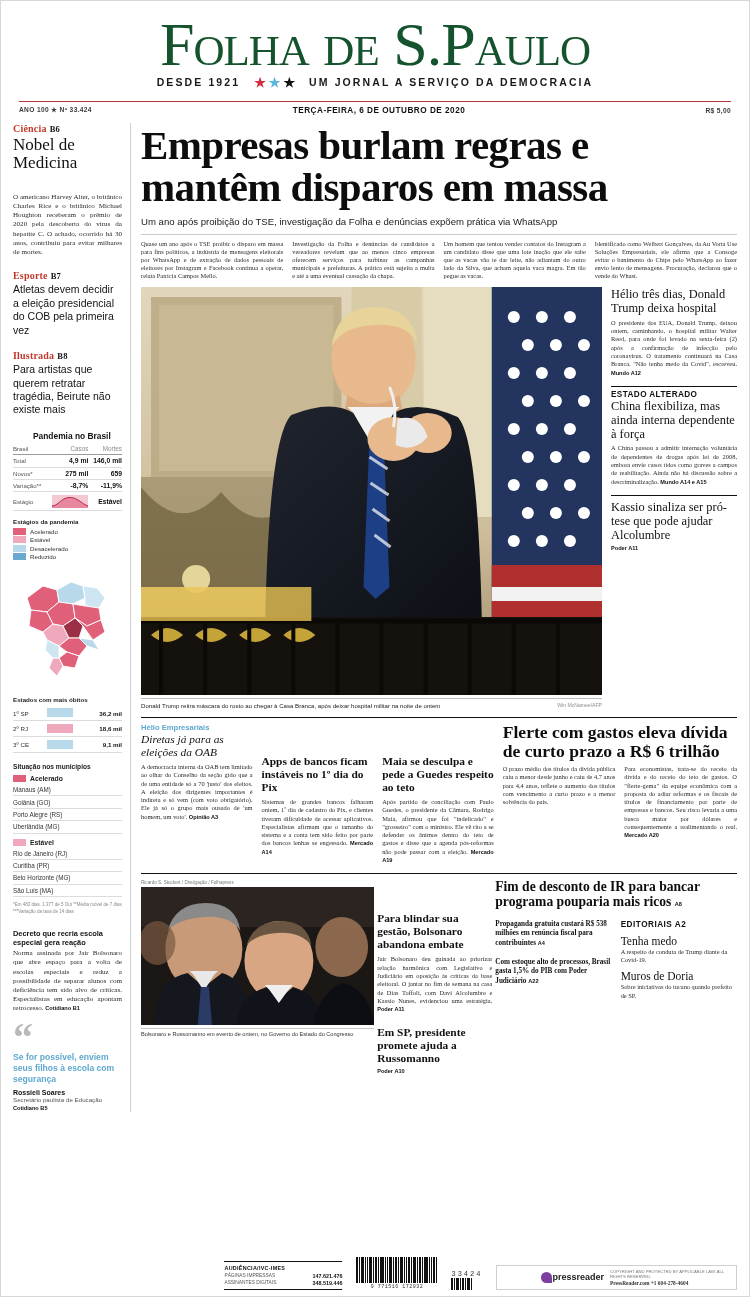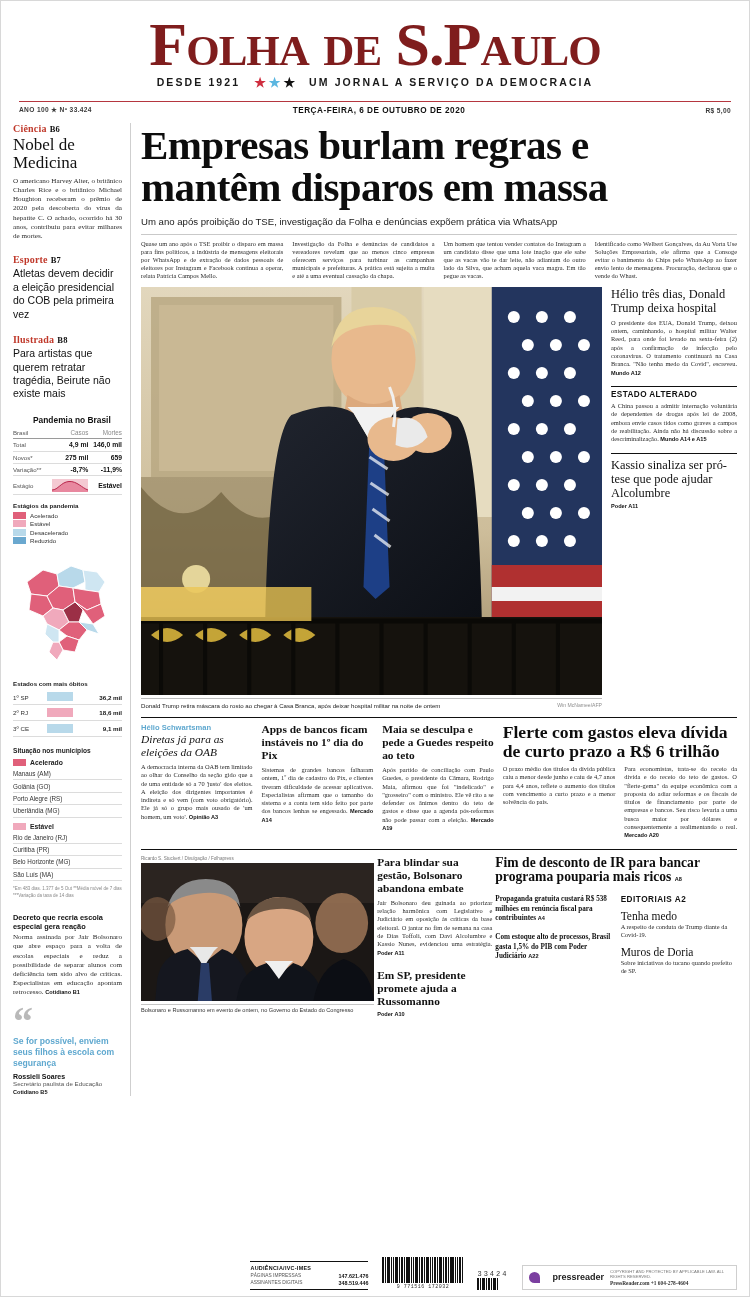--- a/index.html
+++ b/index.html
@@ -14,25 +14,25 @@
     position: relative;
     width: 750px; height: 1297px;
     background: #ffffff;
     border: 1px solid #d8d8d8;
   }
 
   
   .masthead { padding: 14px 0 0 0; text-align: center; }
   .masthead-title {
     font-family: "Liberation Serif", serif;
-    font-weight: bold;
+    font-weight: normal;
     font-size: 62px;
     line-height: 0.96;
     letter-spacing: -1px;
-    color: #7f1d1d;
+    color: #14532d;
     font-variant: small-caps;
     text-transform: none;
   }
   .masthead-sub {
     display: flex; align-items: center; justify-content: center; gap: 14px;
     font-family: "Liberation Sans", sans-serif;
     font-size: 10.5px;
     font-weight: bold;
     letter-spacing: 2.1px;
     color: #1a1a1a;
@@ -81,21 +81,21 @@
   .rail-head {
     font-family: "Liberation Serif", serif;
     font-size: 17px; line-height: 1.08; font-weight: normal;
     margin-top: 2px; color: #111;
   }
   .rail-head.sans {
     font-family: "Liberation Sans", sans-serif;
     font-size: 10.5px; line-height: 1.28; font-weight: normal;
   }
   .rail-body {
-    margin-top: 4px;
+    margin-top: 20px;
     font-size: 7.1px; line-height: 1.3; text-align: justify;
     color: #2a2a2a;
   }
   .rail-gap { height: 13px; }
 
   
   .pand-title {
     font-family: "Liberation Sans", sans-serif;
     font-size: 8.4px; font-weight: bold; color: #111;
     margin-bottom: 2px;
@@ -263,21 +263,21 @@
     font-family: "Liberation Sans", sans-serif;
     font-size: 7.6px; font-weight: bold; color: #5fa8cf;
   }
   .mh-italic {
     font-family: "Liberation Serif", serif;
     font-style: italic; font-size: 11.4px; line-height: 1.14; color: #111;
     margin-top: 1px;
   }
   .mh {
     font-family: "Liberation Serif", serif;
-    font-weight: bold; font-size: 11.4px; line-height: 1.14; color: #111;
+    font-weight: bold; font-size: 11.4px; line-height: 1.14; color: #111; margin-top: 32px;
   }
   .mh-big {
     font-family: "Liberation Serif", serif;
     font-weight: bold; font-size: 17.6px; line-height: 1.08; color: #0d0d0d;
   }
   .mb {
     font-size: 6.4px; line-height: 1.3; text-align: justify; color: #2b2b2b; margin-top: 4px;
   }
   .cols2 { display: grid; grid-template-columns: 1fr 1fr; gap: 9px; }
 
@@ -340,23 +340,23 @@
   .barcode i { display: block; background: #111; width: 1px; height: 100%; }
   .barcode-num {
     font-family: "Liberation Mono", monospace;
     font-size: 5px; color: #333; letter-spacing: .5px; margin-top: 1px;
   }
   .pr-bar {
     display: flex; align-items: center; gap: 6px;
     border: 1px solid #cfcfcf; padding: 3px 6px; background: #fff;
   }
   .pr-logo {
-    display: flex; align-items: center; gap: 12px;
-    font-family: "Liberation Sans", sans-serif;
-    font-size: 9px; font-weight: bold; color: #222;
+    display: flex; align-items: center; gap: 0;
+    font-family: "Liberation Sans", sans-serif;
+    font-size: 9px; font-weight: bold; color: #222; margin-left: 38px;
   }
   .pr-dot {
     width: 11px; height: 11px; border-radius: 50% 50% 0 50%;
     background: #7b3fa0;
   }
   .pr-note {
     font-family: "Liberation Sans", sans-serif;
     font-size: 4.2px; color: #777; line-height: 1.35; max-width: 120px;
   }
   .pr-mid { font-size: 5.4px; color: #333; font-weight: bold; }
@@ -688,37 +688,38 @@
           <div>
             <div class="rr-head">Hélio três dias, Donald Trump deixa hospital</div>
             <div class="rr-body">
               <span>O presidente dos EUA, Donald Trump, deixou ontem, caminhando, o hospital militar Walter Reed, para onde foi levado na sexta-feira (2) após a confirmação de infecção pelo coronavírus. O tratamento continuará na Casa Branca. "Não tenha medo da Covid", escreveu.</span>
               <span class="ref">Mundo A12</span>
             </div>
           </div>
 
           <div class="rr-kicker">ESTADO ALTERADO</div>
           <div>
+            <div class="rr-head">China flexibiliza, mas ainda interna dependente à força</div>
             <div class="rr-body">
               <span>A China passou a admitir internação voluntária de dependentes de drogas após lei de 2008, embora envie casos tidos como graves a campos de reabilitação. Ainda não há discussão sobre a descriminalização.</span>
               <span class="ref">Mundo A14 e A15</span>
             </div>
           </div>
 
           <div class="rr-sep"></div>
           <div>
             <div class="rr-head">Kassio sinaliza ser pró-tese que pode ajudar Alcolumbre</div>
             <div class="ref" style="margin-top:3px">Poder A11</div>
           </div>
         </div>
       </div>
 
       <div class="mid-band">
         <div>
-          <div class="byline">Hélio Schwartsman</div>
+          <div class="byline">Hélio Empresariais</div>
           <div class="mh-italic">Diretas já para as eleições da OAB</div>
           <div class="mb">
             <span>A democracia interna da OAB tem limitado ao olhar do Conselho da seção gido que a de uma entidade só a 70 'justo' dos eleitos. A eleição dos dirigentes importantes é indireta e só vem (com voto obrigatório). Ele já só o grupo mais ousado de 'um homem, um voto'.</span>
             <span class="ref">Opinião A3</span>
           </div>
         </div>
 
         <div>
           <div class="mh">Apps de bancos ficam instáveis no 1º dia do Pix</div>
           <div class="mb">

